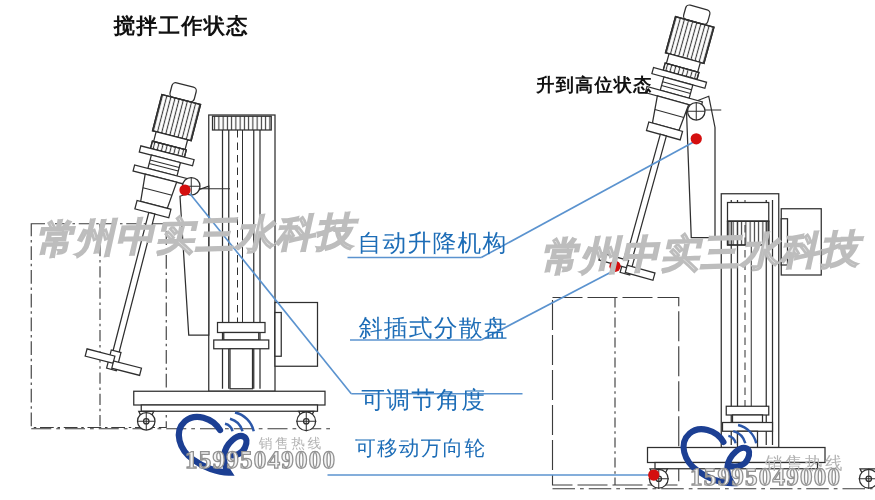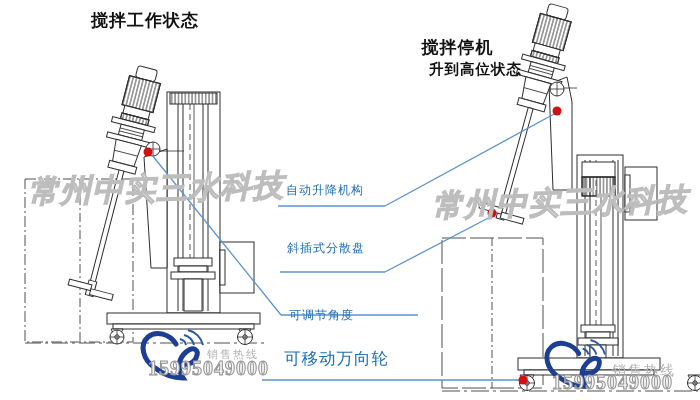--- a/index.html
+++ b/index.html
@@ -8,21 +8,21 @@
     font-family:"Liberation Sans", sans-serif;
   }
   .abs{position:absolute;white-space:nowrap;}
   .title{
     font-family:"Liberation Serif", serif;font-weight:bold;color:#111;
     text-align:center;line-height:1.15;
   }
   .title-main{font-size:17px;letter-spacing:1px;text-align:center;}
   .title-sub{font-size:11.5px;letter-spacing:0;}
   .callout{
-    color:#1d6db7;font-size:12px;letter-spacing:1px;font-weight:500;
+    color:#1d6db7;font-size:19px;letter-spacing:1px;font-weight:500;
   }
   .callout-sm{font-size:16.5px;font-family:Liberation Serif, serif;}
   .watermark{
     font-family:"Liberation Serif", serif;font-style:italic;font-weight:bold;
     font-size:31px;letter-spacing:1px;color:#e9e9e9;
     -webkit-text-stroke:1.1px #bdbdbd;
     transform:rotate(-1.5deg);pointer-events:none;
   }
   .hotline{
     color:#b3b3b3;letter-spacing:2px;font-family:Liberation Mono, monospace;
@@ -236,28 +236,27 @@
       <g stroke="#2b57a8" stroke-width="2" fill="none">
         <path d="M 52 0 A 20 20 0 0 1 67 15"></path>
         <path d="M 48 5 A 14 14 0 0 1 58 15"></path>
         <path d="M 44 9 A 8 8 0 0 1 50 15"></path>
       </g>
     </g>
   </svg>
 
   <div class="abs title title-main" style="left:82px;top:11px;width:126px;">搅拌工作状态</div>
 
-  <div class="abs title title-main" style="left:420px;top:38px;width:75px;">搅拌停机</div>
   <div class="abs title title-main" style="left:428px;top:61px;width:95px;font-size:14.5px;">升到高位状态</div>
 
   <div class="abs watermark" style="left:28px;top:168px;">常州中实三水科技</div>
   <div class="abs watermark" style="left:432px;top:182px;">常州中实三水科技</div>
 
   <div class="abs callout" style="left:286px;top:182px;">自动升降机构</div>
-  <div class="abs callout" style="left:287px;top:240px;">斜插式分散盘</div>
+  <div class="abs callout" style="left:287px;top:250px;">斜插式分散盘</div>
   <div class="abs callout" style="left:289px;top:291px;margin-top:16px;">可调节角度</div>
   <div class="abs callout callout-sm" style="left:284px;top:348px;">可移动万向轮</div>
 
   <div class="abs hotline" style="left:207px;top:347px;font-size:11px;">销售热线</div>
   <div class="abs phone" style="left:148px;top:357px;">15995049000</div>
 
   <div class="abs hotline" style="left:612px;top:362px;font-size:14px;">销售热线</div>
   <div class="abs phone" style="left:552px;top:371px;">15995049000</div>
 
 </div>

